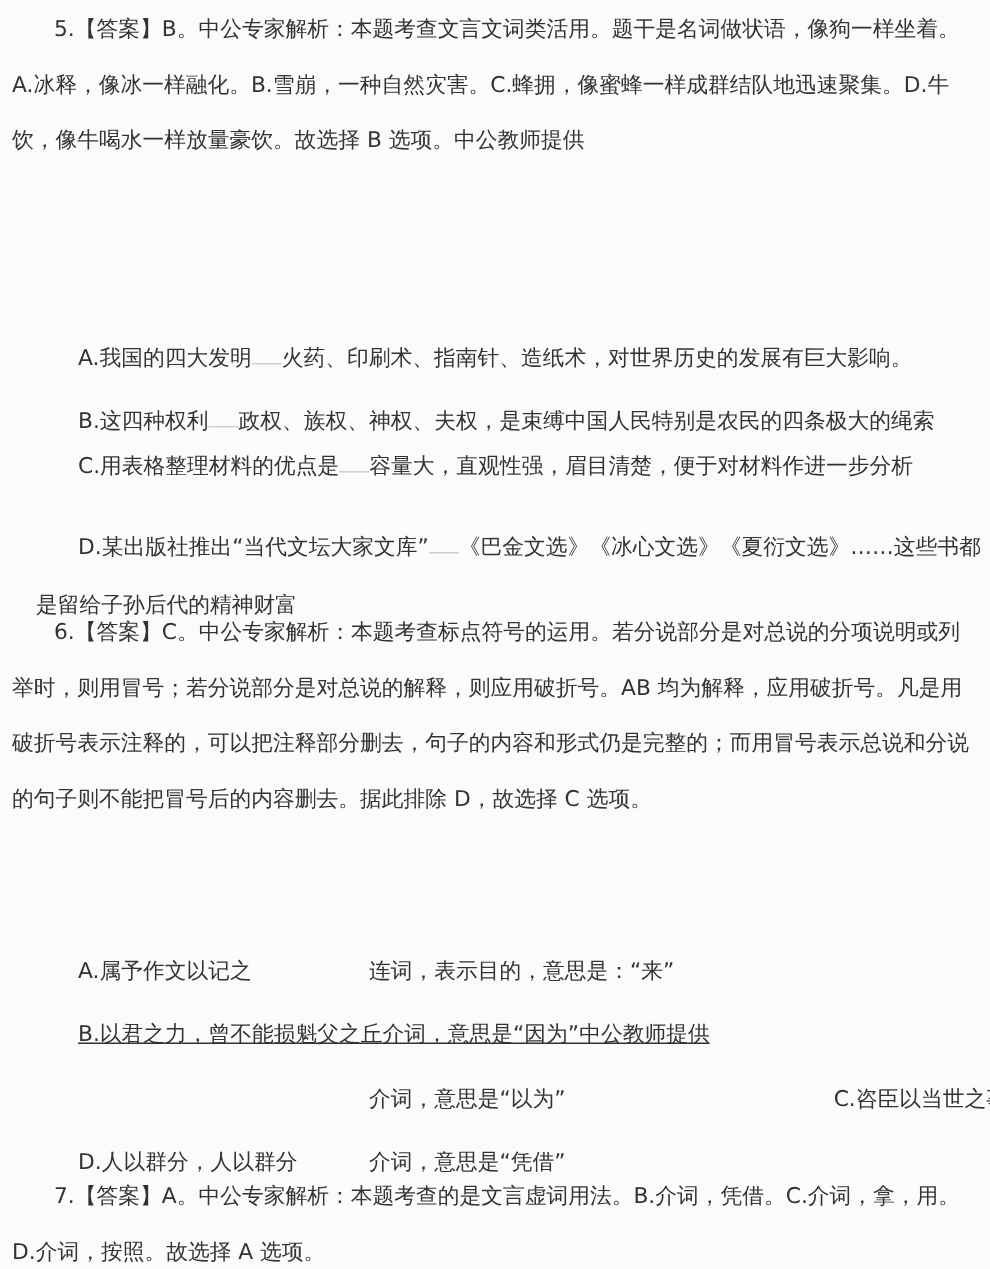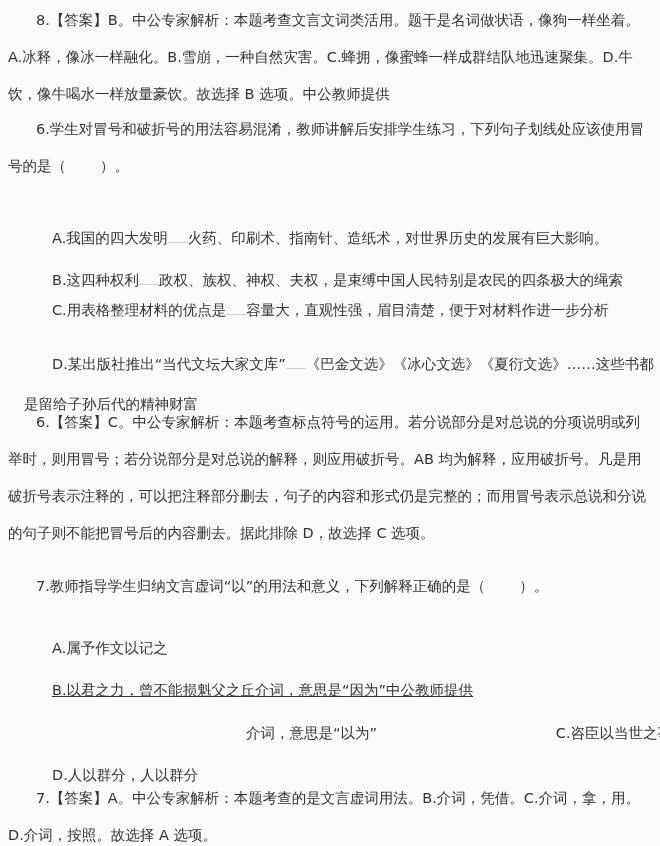--- a/index.html
+++ b/index.html
@@ -26,57 +26,57 @@
     height: 14px; vertical-align: baseline;
   }
   .paren-gap { display: inline-block; }
   .col2 { position: absolute; left: 194px; }
 </style>
 </head>
 <body>
 
 <div class="doc">
 
-  <p class="p" style="top:2px;">8.【答案】B。中公专家解析：本题考查文言文词类活用。题干是名词做状语，像狗一样坐着。A.冰释，像冰一样融化。B.雪崩，一种自然灾害。C.蜂拥，像蜜蜂一样成群结队地迅速聚集。D.牛饮，像牛喝水一样放量豪饮。故选择 B 选项。中公教师提供</p>
+  <p class="p" style="top:2px;">5.【答案】B。中公专家解析：本题考查文言文词类活用。题干是名词做状语，像狗一样坐着。A.冰释，像冰一样融化。B.雪崩，一种自然灾害。C.蜂拥，像蜜蜂一样成群结队地迅速聚集。D.牛饮，像牛喝水一样放量豪饮。故选择 B 选项。中公教师提供</p>
 
-  <p class="p" style="top:111px;"><span>6.学生对冒号和破折号的用法容易混淆，教师讲解后安排学生练习，下列句子划线处应该使用冒号的是（</span><span class="paren-gap" style="width:34px;"></span><span>）。</span></p>
 
   <div class="opt" style="top:212px;">
     <span>A.我国的四大发明</span><span class="blank" style="width:20px;"></span><span>火药、印刷术、指南针、造纸术，对世界历史的发展有巨大影响。</span>
   </div>
 
   <div class="opt" style="top:254px;">
     <span>B.这四种权利</span><span class="blank" style="width:20px;"></span><span>政权、族权、神权、夫权，是束缚中国人民特别是农民的四条极大的绳索</span>
   </div>
 
   <div class="opt" style="top:284px;">
     <span>C.用表格整理材料的优点是</span><span class="blank" style="width:20px;"></span><span>容量大，直观性强，眉目清楚，便于对材料作进一步分析</span>
   </div>
 
   <div class="opt" style="top:378px; left:8px;">是留给子孙后代的精神财富</div>
   <div class="opt" style="top:338px;">
     <span>D.某出版社推出“当代文坛大家文库”</span><span class="blank" style="width:20px;"></span><span>《巴金文选》《冰心文选》《夏衍文选》……这些书都</span>
   </div>
 
   <p class="p" style="top:404px;">6.【答案】C。中公专家解析：本题考查标点符号的运用。若分说部分是对总说的分项说明或列举时，则用冒号；若分说部分是对总说的解释，则应用破折号。AB 均为解释，应用破折号。凡是用破折号表示注释的，可以把注释部分删去，句子的内容和形式仍是完整的；而用冒号表示总说和分说的句子则不能把冒号后的内容删去。据此排除 D，故选择 C 选项。</p>
 
-  <p class="p" style="top:568px;"><span>7.教师指导学生归纳文言虚词“以”的用法和意义，下列解释正确的是（</span><span class="paren-gap" style="width:34px;"></span><span>）。</span></p>
 
   <div class="opt" style="top:622px;">
     <span>A.属予作文以记之</span>
+    <span class="col2">连词，表示目的，意思是：“来”</span>
   </div>
 
   <div class="opt" style="top:664px;text-decoration:underline;">
     <span>B.以君之力，曾不能损魁父之丘</span><span>介词，意思是“因为”中公教师提供</span>
   </div>
 
   <div class="opt" style="top:707px;text-align:right;">
     <span>C.咨臣以当世之事</span>
     <span class="col2">介词，意思是“以为”</span>
   </div>
 
   <div class="opt" style="top:749px;">
     <span>D.人以群分，人以群分</span>
+    <span class="col2">介词，意思是“凭借”</span>
   </div>
 
   <p class="p" style="top:780px;">7.【答案】A。中公专家解析：本题考查的是文言虚词用法。B.介词，凭借。C.介词，拿，用。D.介词，按照。故选择 A 选项。</p>
 
 </div>
 
 </body></html>

